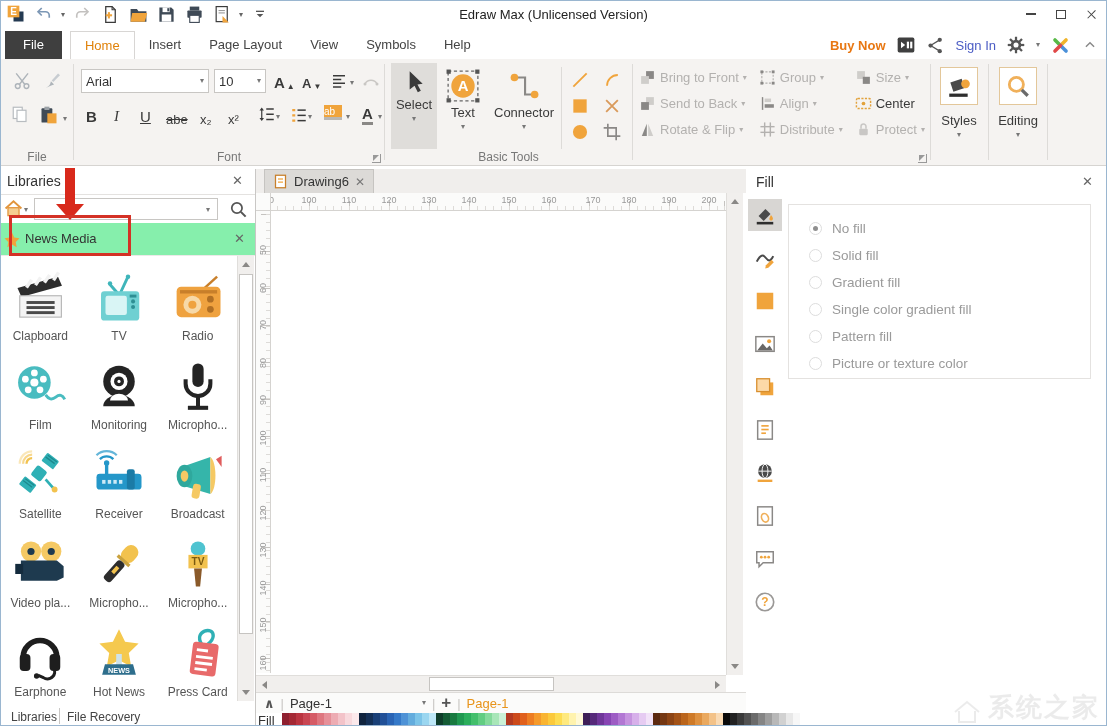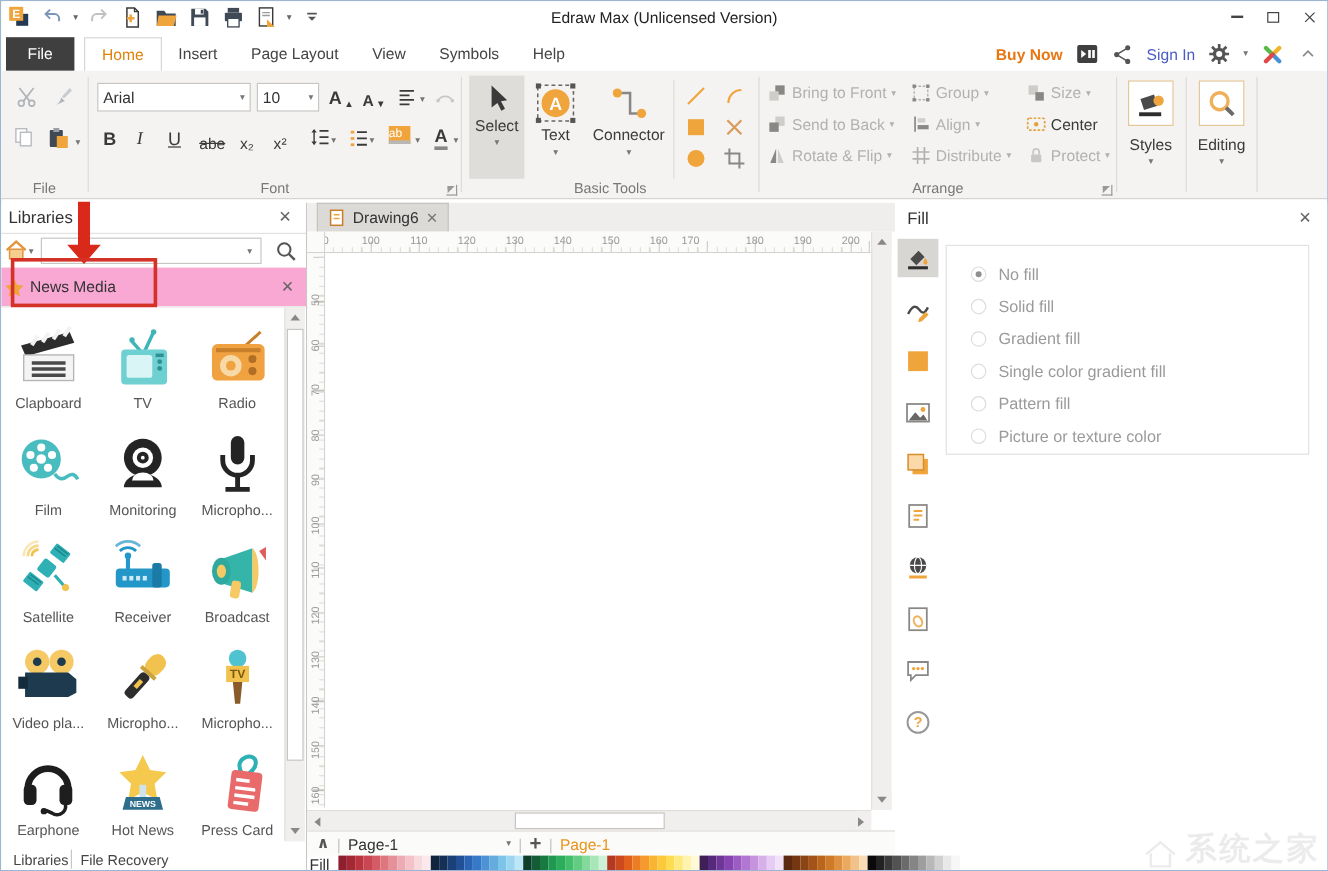--- a/index.html
+++ b/index.html
@@ -53,21 +53,21 @@
   .arr-btn .acaret{font-size:8px;color:#b3b1af;}
   .aicon{width:17px;height:17px;}
   .tool-mini{width:26px;height:26px;display:flex;align-items:center;justify-content:center;}
   
   .libpanel{position:absolute;left:0;top:168px;width:255px;height:558px;background:#fff;border-right:1px solid #c9c7c5;}
   .lp-head{position:absolute;left:0;top:0;width:100%;height:26px;border-bottom:1px solid #e4e2e0;}
   .lp-title{position:absolute;left:6px;top:4px;font-size:14px;color:#333;}
   .closex{position:absolute;font-size:13px;color:#666;}
   .searchrow{position:absolute;left:0;top:27px;width:100%;height:27px;}
   .searchinput{position:absolute;left:33px;top:2px;width:184px;height:22px;border:1px solid #c8c6c3;background:#fff;font-size:12px;padding:0 16px 0 4px;}
-  .newsrow{position:absolute;left:0;top:54px;width:100%;height:33px;background:#f9a8d4;border-bottom:1px solid #eceae8;}
+  .newsrow{position:absolute;left:0;top:54px;width:100%;height:33px;background:#86efac;border-bottom:1px solid #eceae8;}
   .symgrid{position:absolute;left:0;top:87px;width:236px;height:447px;display:grid;grid-template-columns:repeat(3,1fr);grid-auto-rows:89px;}
   .symcell{display:flex;flex-direction:column;align-items:center;justify-content:flex-end;padding-bottom:2px;}
   .symicon{width:54px;height:54px;margin-bottom:4px;}
   .symlbl{font-size:12px;color:#555;white-space:nowrap;}
   .vscroll{position:absolute;background:#f1efed;border-left:1px solid #e0deDb;}
   .sbtn{position:absolute;left:0;width:100%;height:16px;background:#f1efed;display:flex;align-items:center;justify-content:center;}
   .tri-up{width:0;height:0;border:4px solid transparent;border-bottom:5px solid #8a8886;margin-top:-3px;}
   .tri-down{width:0;height:0;border:4px solid transparent;border-top:5px solid #8a8886;margin-bottom:-3px;}
   .tri-left{width:0;height:0;border:4px solid transparent;border-right:5px solid #8a8886;margin-left:-3px;}
   .tri-right{width:0;height:0;border:4px solid transparent;border-left:5px solid #8a8886;margin-right:-3px;}
@@ -567,21 +567,20 @@
                 <svg width="17" height="17" viewBox="0 0 24 24">
                   <rect x="6" y="11" width="12" height="9" rx="1.5" fill="#c9c7c5"></rect>
                   <path d="M8.5 11 v-3.2 a3.5 3.5 0 0 1 7 0 V11" fill="none" stroke="#c9c7c5" stroke-width="2.2"></path>
                 </svg>
               </span>
               <span>Protect</span>
               <span class="acaret">▾</span>
             </div>
           </div>
         </div>
-      <div class="glabel">Arrange</div>
       <span class="launcher"></span>
     </div>
 
     <div class="rgroup" style="left:930px;width:57px">
       <div class="bigbtn abs" style="left:8px;top:8px;width:40px">
         <span style="width:38px;height:38px;border:1px solid #e3c79a;background:#fff;display:flex;align-items:center;justify-content:center">
             <svg width="26" height="26" viewBox="0 0 24 24">
               <rect x="5" y="7" width="11" height="9" transform="rotate(-18 10 11)" fill="#4a4a4a"></rect>
               <circle cx="18" cy="10" r="4" fill="#f0a43c"></circle>
               <rect x="3" y="19" width="17" height="3" fill="#2e2e2e"></rect>
@@ -895,21 +894,21 @@
   <div class="corner"></div>
   <div class="hruler" id="h-ruler">
       <span class="rlbl" style="left: -14px; top: 2px; width: 24px;">90</span>
       <span class="rlbl" style="left: 26px; top: 2px; width: 24px;">100</span>
       <span class="rlbl" style="left: 66px; top: 2px; width: 24px;">110</span>
       <span class="rlbl" style="left: 106px; top: 2px; width: 24px;">120</span>
       <span class="rlbl" style="left: 146px; top: 2px; width: 24px;">130</span>
       <span class="rlbl" style="left: 186px; top: 2px; width: 24px;">140</span>
       <span class="rlbl" style="left: 226px; top: 2px; width: 24px;">150</span>
       <span class="rlbl" style="left: 266px; top: 2px; width: 24px;">160</span>
-      <span class="rlbl" style="left: 288px; top: 2px; width: 24px; text-align: right;">170</span>
+      <span class="rlbl" style="left: 310px; top: 2px; width: 24px;">170</span>
       <span class="rlbl" style="left: 346px; top: 2px; width: 24px;">180</span>
       <span class="rlbl" style="left: 386px; top: 2px; width: 24px;">190</span>
       <span class="rlbl" style="left: 426px; top: 2px; width: 24px;">200</span>
     </div>
   <div class="vruler" id="v-ruler">
       <span class="rlbl" style="left: -5px; top: 34px; width: 24px; transform: rotate(-90deg);">50</span>
       <span class="rlbl" style="left: -5px; top: 71.5px; width: 24px; transform: rotate(-90deg);">60</span>
       <span class="rlbl" style="left: -5px; top: 109px; width: 24px; transform: rotate(-90deg);">70</span>
       <span class="rlbl" style="left: -5px; top: 146.5px; width: 24px; transform: rotate(-90deg);">80</span>
       <span class="rlbl" style="left: -5px; top: 184px; width: 24px; transform: rotate(-90deg);">90</span>

